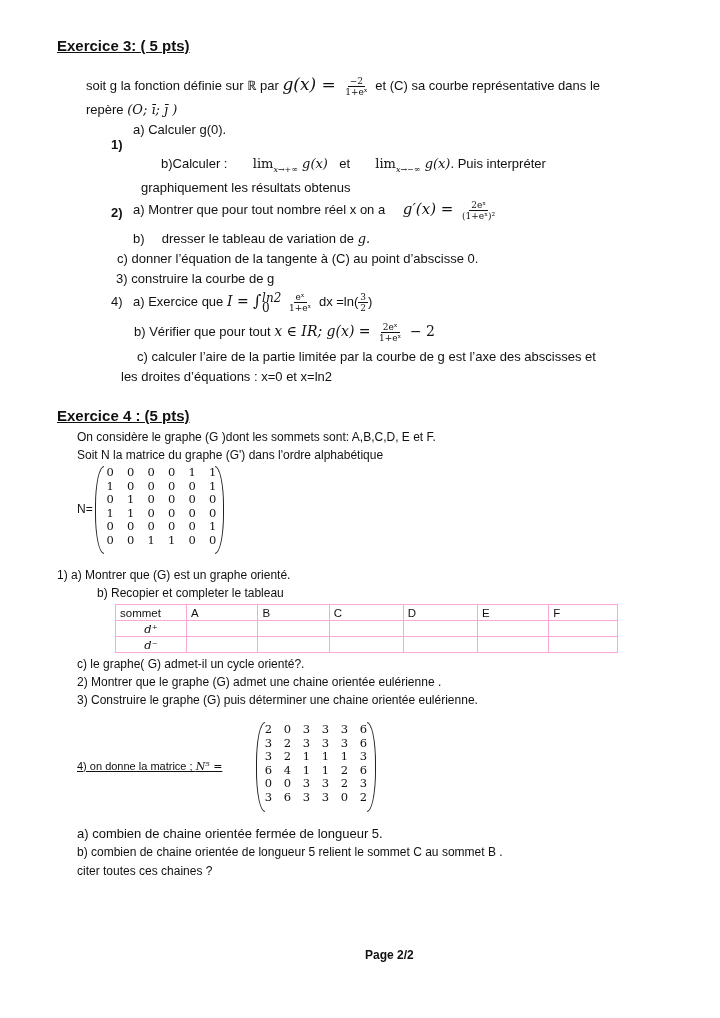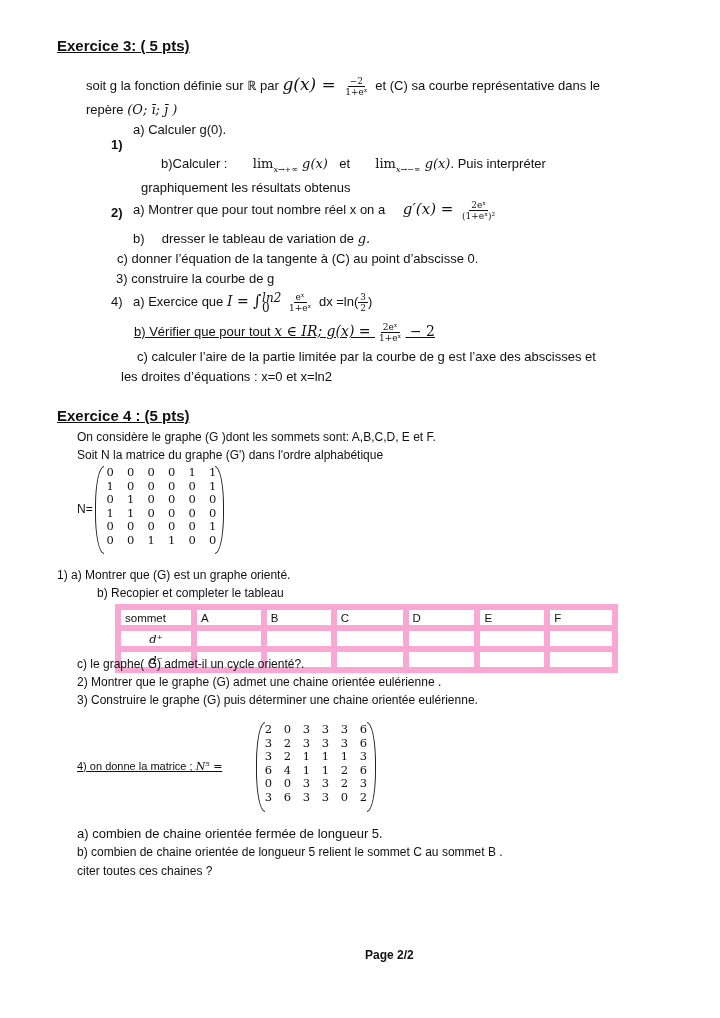--- a/index.html
+++ b/index.html
@@ -14,21 +14,21 @@
   .frac { display: inline-flex; flex-direction: column; align-items: center; vertical-align: middle; font-family: "DejaVu Serif", serif; font-size: 9px; line-height: 10px; margin: 0 2px; }
   .frac .num { border-bottom: 1px solid #111; padding: 0 2px; }
   .frac .den { padding: 0 2px; }
   .big { font-size: 17px; }
   .bold { font-weight: bold; }
   .matrix { position: absolute; display: grid; font-family: "DejaVu Serif", serif; font-size: 11.5px; text-align: center; line-height: 13.5px; }
   .paren { position: absolute; border: 1.3px solid #222; }
   .paren.l { border-right: none; border-radius: 10px 0 0 10px / 50% 0 0 50%; }
   .paren.r { border-left: none; border-radius: 0 10px 10px 0 / 0 50% 50% 0; }
   table.deg { position: absolute; border-collapse: collapse; font-size: 11.5px; }
-  table.deg td { border: 6px solid #f9a8d4; height: 15px; padding: 0 4px; }
+  table.deg td { border: 1px solid #f9a8d4; height: 15px; padding: 0 4px; }
   table.deg td.hdr { text-align: left; }
   table.deg td.rowlbl { text-align: center; font-family: "DejaVu Serif", serif; font-style: italic; }
   .page-num { font-weight: bold; font-size: 12px; }
 </style>
 </head>
 <body>
 
 <div class="abs title" style="left:57px;top:37px;">Exercice 3: ( 5 pts)</div>
 
 <div class="abs" style="left:86px;top:74px;">
@@ -90,21 +90,21 @@
   </span>
   <span class="frac">
     <span class="num">eˣ</span>
     <span class="den">1+eˣ</span>
   </span><span> dx =ln(</span><span class="frac" style="margin:0;">
     <span class="num">3</span>
     <span class="den">2</span>
   </span><span>)</span>
 </div>
 
-<div class="abs" style="left:134px;top:322px;text-decoration:underline;">
+<div class="abs" style="left:134px;top:322px;">
   <span>b) Vérifier que pour tout </span>
   <span class="math" style="font-size:14px;">x ∈ IR; g(x) = </span>
   <span class="frac">
     <span class="num">2eˣ</span>
     <span class="den">1+eˣ</span>
   </span><span class="math-up" style="font-size:14px;"> − 2</span>
 </div>
 
 <div class="abs" style="left:137px;top:349px;">c) calculer l’aire de la partie limitée par la courbe de g est l’axe des abscisses et</div>
 <div class="abs" style="left:121px;top:369px;">les droites d’équations : x=0 et x=ln2</div>

